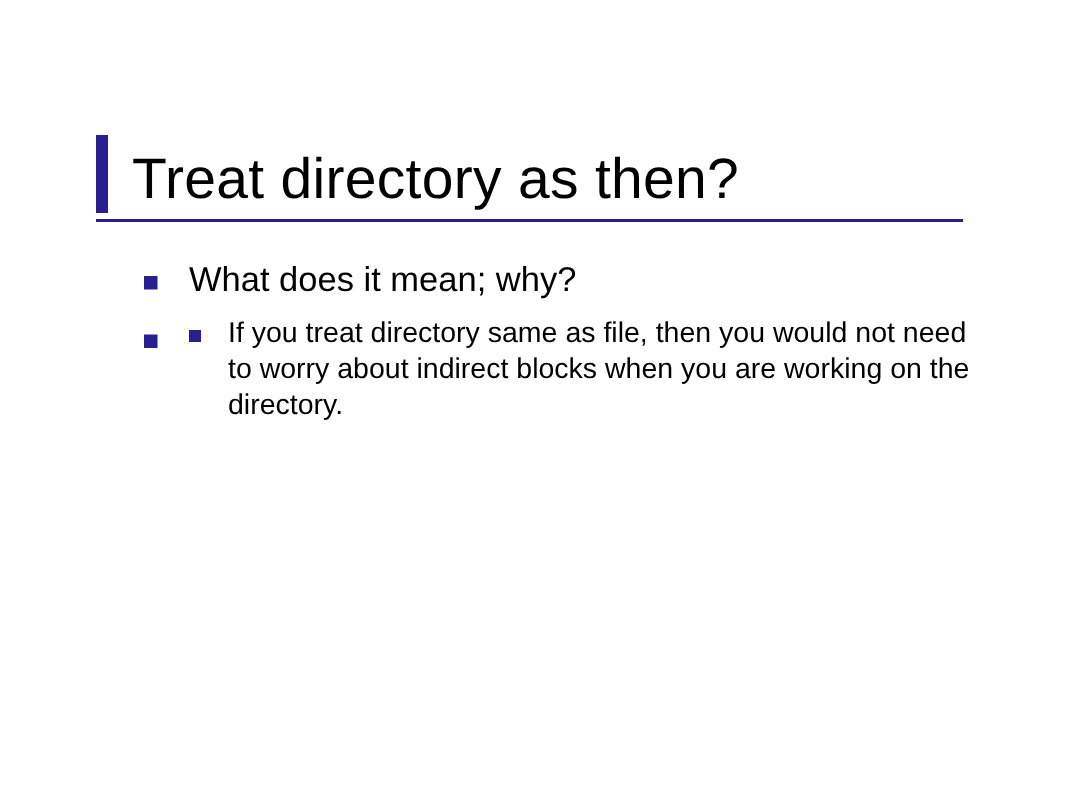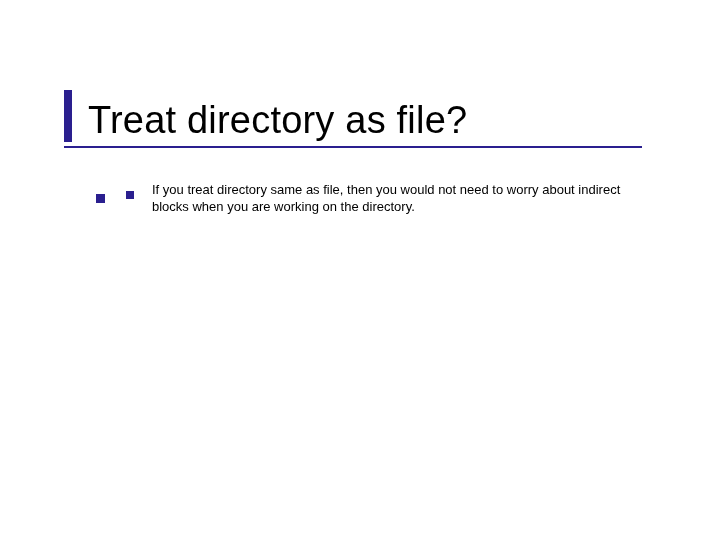--- a/index.html
+++ b/index.html
@@ -6,36 +6,39 @@
   .slide{position:relative;width:720px;height:540px;box-sizing:border-box}
   .title-wrap{position:absolute;left:64px;top:82px;right:40px;height:60px;display:flex;align-items:flex-end}
   .accent-bar{width:8px;height:52px;background:#2a1f8f;margin-right:16px;flex:0 0 auto}
   .title{font-size:38px;font-weight:400;letter-spacing:.2px;color:#000}
   .underline{position:absolute;left:64px;right:78px;top:146px;height:2px;background:#2a1f8f}
   .body{position:absolute;left:96px;top:172px;right:70px;font-size:23px;line-height:1.25}
   ul.lvl1{list-style:none;margin:0;padding:0}
   ul.lvl1>li{position:relative;padding-left:30px;margin-bottom:6px}
   ul.lvl1>li::before{content:"";position:absolute;left:0;top:12px;width:9px;height:9px;background:#2a1f8f}
   ul.lvl2{list-style:none;margin:10px 0 0 0;padding:0}
-  ul.lvl2>li{position:relative;padding-left:26px;font-size:13px;line-height:1.28}
+  ul.lvl2>li{position:relative;padding-left:26px;font-size:19px;line-height:1.28}
   ul.lvl2>li::before{content:"";position:absolute;left:0;top:9px;width:8px;height:8px;background:#2a1f8f}
 </style>
 </head>
 <body>
 
 <div class="slide">
 
   <div class="title-wrap">
     <div class="accent-bar"></div>
-    <div class="title">Treat directory as file?</div>
+    <div class="title">Treat directory as then?</div>
   </div>
   <div class="underline"></div>
 
   <div class="body">
     <ul class="lvl1">
+      <li>
+        <span>What does it mean; why?</span>
+      </li>
       <li>
         <ul class="lvl2">
           <li>
             <span>If you treat directory same as file, then you would not need to worry about indirect blocks when you are working on the directory.</span>
           </li>
         </ul>
       </li>
     </ul>
   </div>
 

